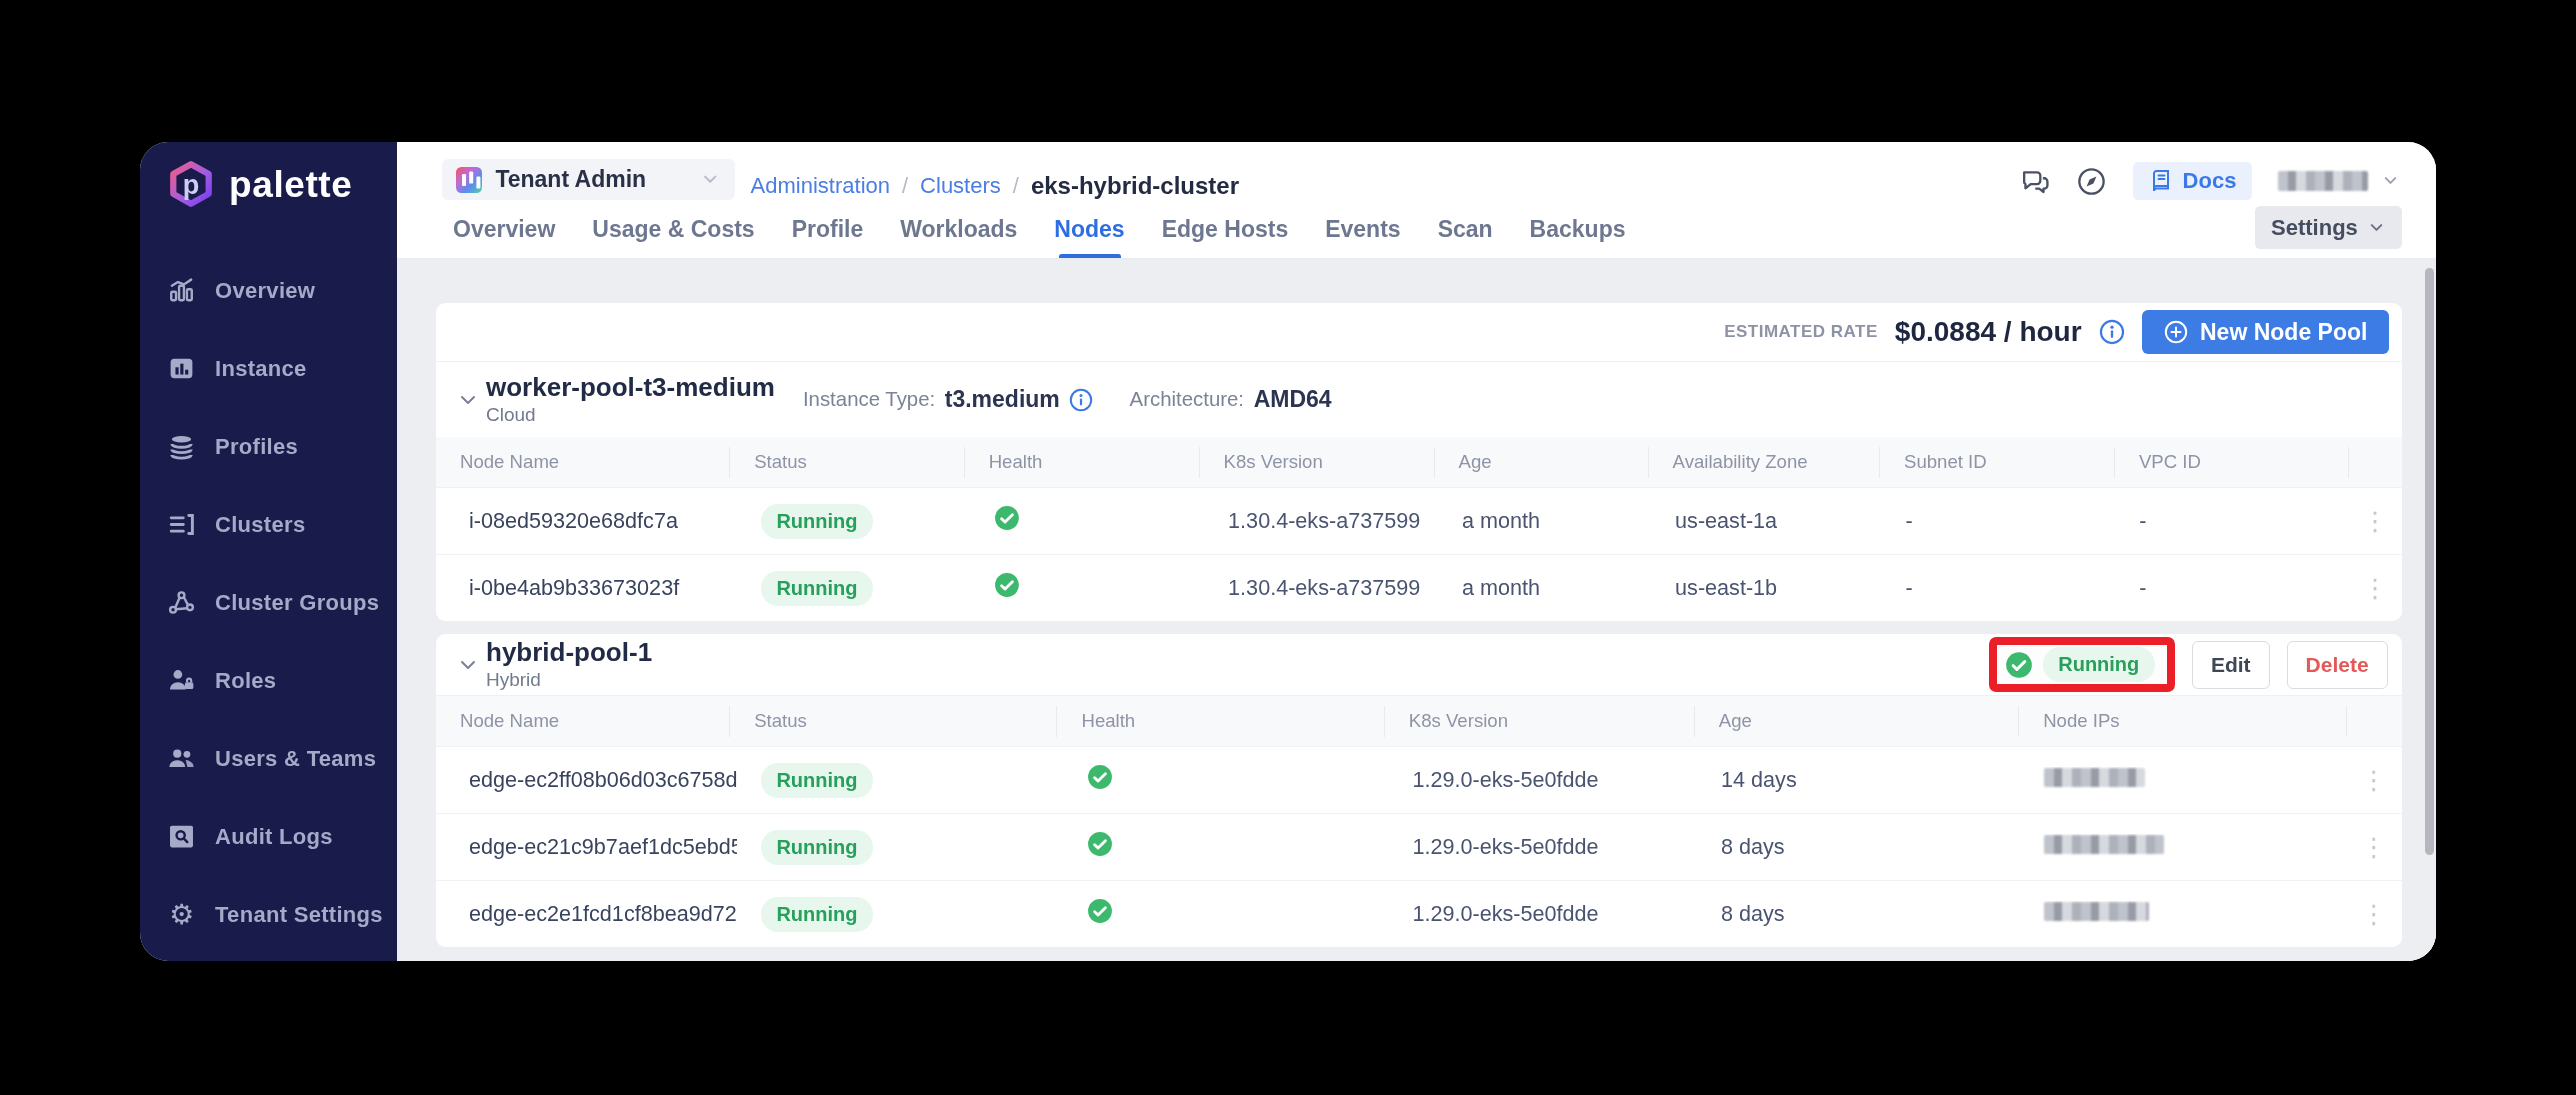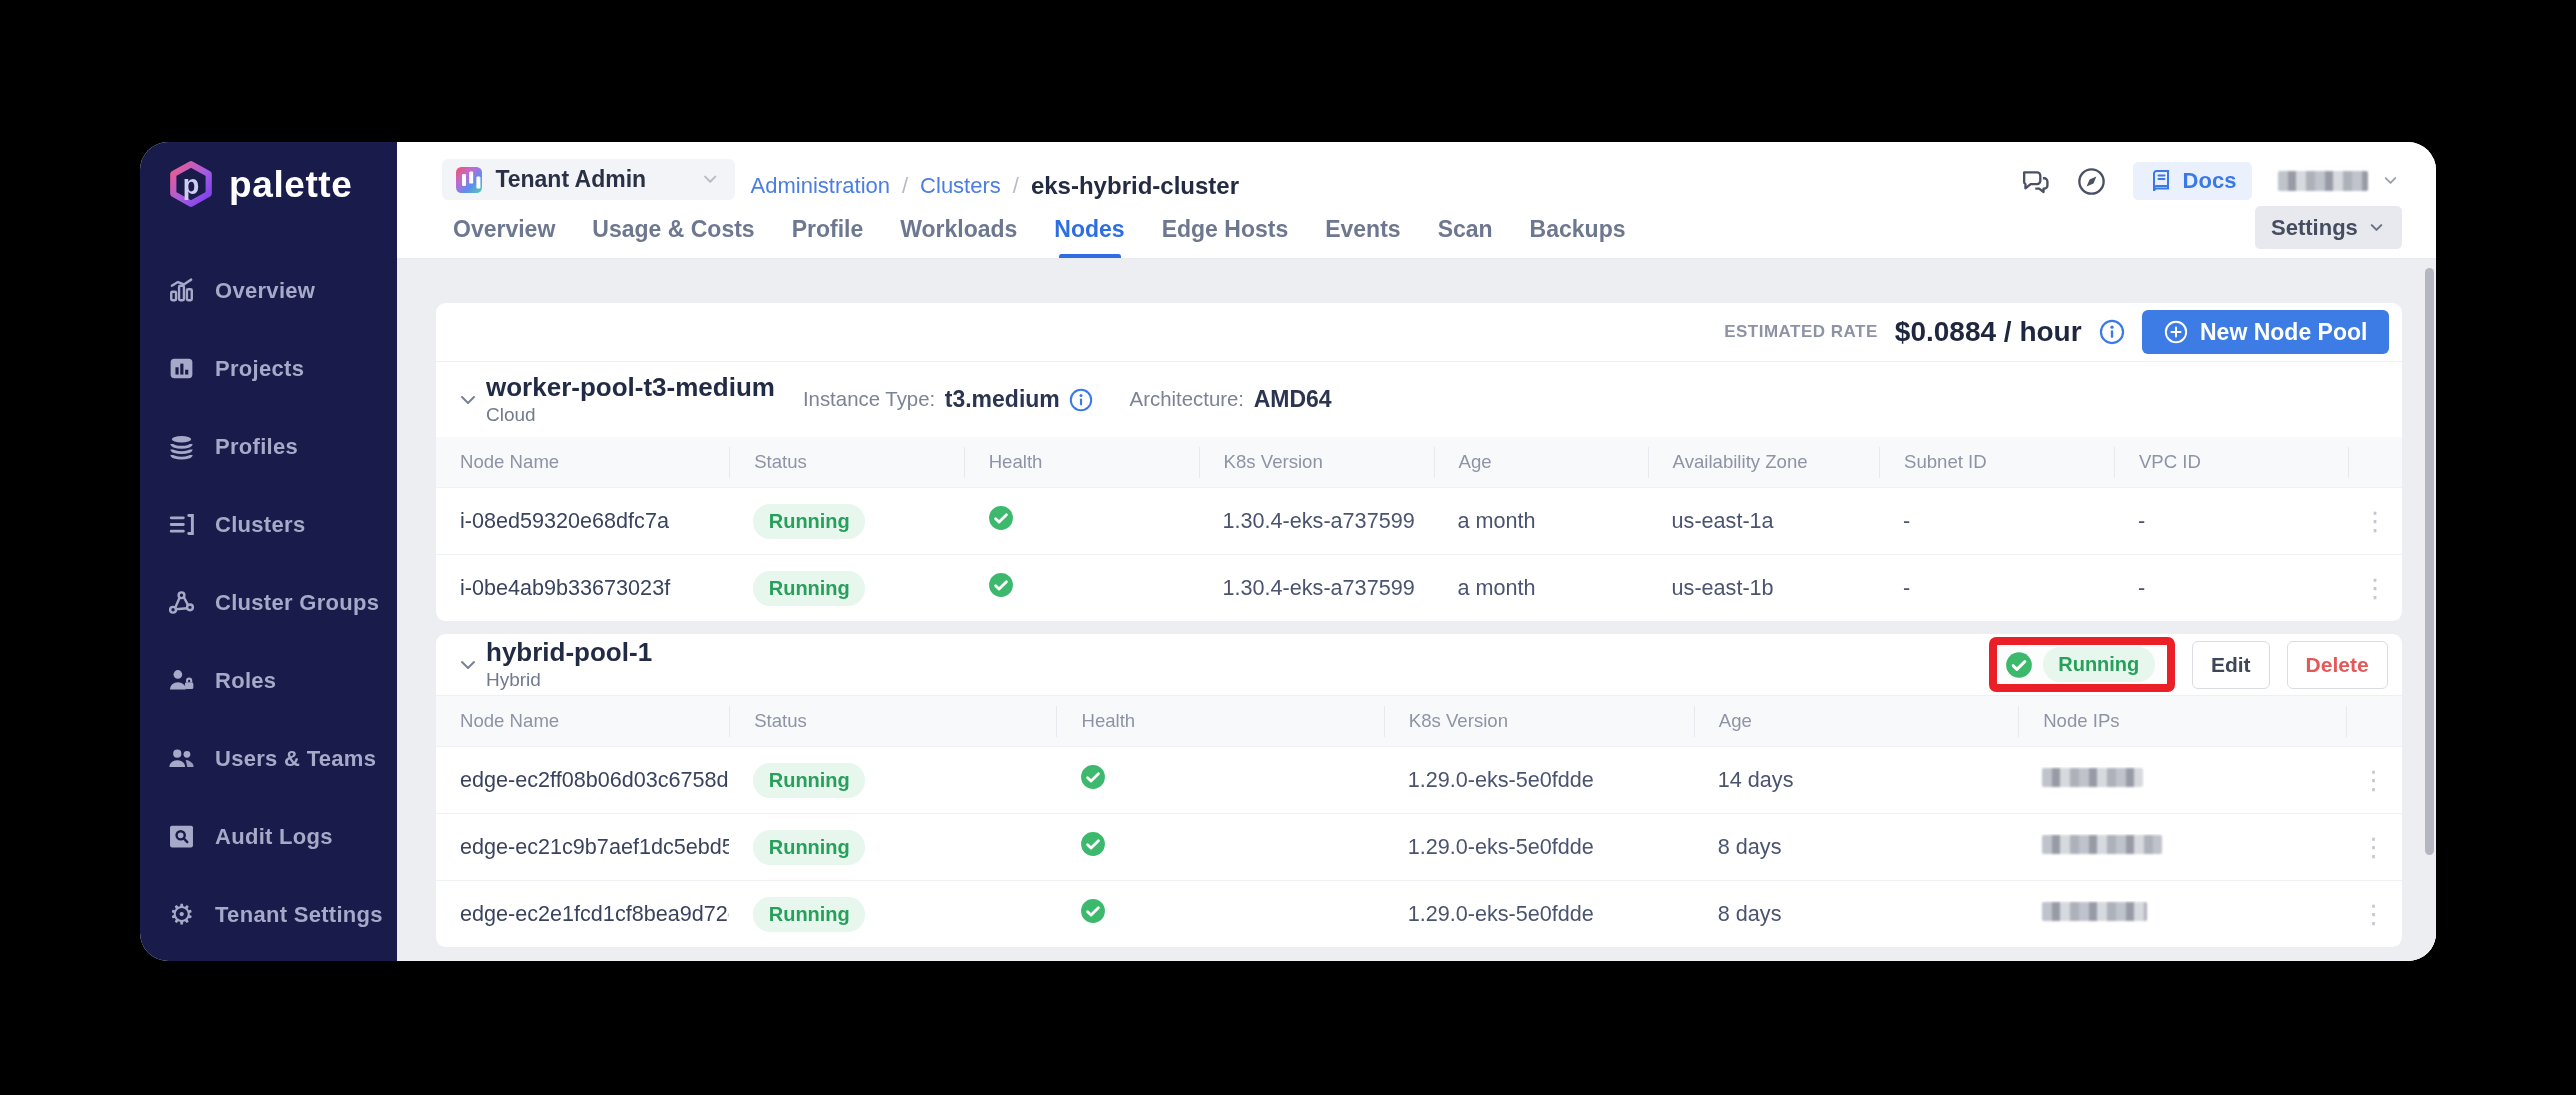--- a/index.html
+++ b/index.html
@@ -72,21 +72,21 @@
     padding:6px 15.6px;display:inline-block;}
   .btn-secondary{height:48px;min-width:72px;padding:0 18px;background:#fff;border:1.2px solid #d9dce1;border-radius:6px;
     font-size:21px;font-weight:700;color:#3f4756;display:flex;align-items:center;justify-content:center;cursor:pointer;}
   .btn-danger-text{color:#e45858;min-width:96px;}
   
   .grid1{display:grid;grid-template-columns:14.91% 11.93% 11.95% 11.95% 10.89% 11.77% 11.95% 11.92% 1fr;}
   .grid2{display:grid;grid-template-columns:14.91% 16.65% 16.65% 15.77% 16.50% 16.65% 1fr;}
   .thead{background:#f8f9fb;height:50px;align-items:center;}
   .th{font-size:18.6px;color:#8e94a6;padding-left:24px;display:flex;align-items:center;height:31px;}
   .th + .th{border-left:1.2px solid #e7e9ee;}
-  .trow{height:67px;align-items:center;border-top:1.2px solid #eff1f4;cursor:pointer;}
+  .trow{height:67px;align-items:center;border-top:1.2px solid #eff1f4;cursor:pointer;padding-left:9px;}
   .trow:first-of-type{border-top:none;}
   .td{font-size:21.6px;color:#39435e;padding-left:24px;white-space:nowrap;overflow:hidden;}
   .td.dim{color:#4a5470;}
   .kebab{color:#c4c8d0;font-size:26px;display:flex;justify-content:center;cursor:pointer;padding-left:0;}
   .health-dot{display:inline-flex;width:26px;height:26px;}
   
   .redacted{display:inline-block;height:19px;border-radius:1.8px;filter:blur(1px);opacity:.9;
     background:repeating-linear-gradient(90deg,#b9bdc6 0 9.6px,#8d919c 9.6px 18px,#d2d5da 18px 28px,#a5a9b3 28px 37px);}
   .redacted.light{background:repeating-linear-gradient(90deg,#9ea2c2 0 10.8px,#6e7298 10.8px 20.4px,#c0c3da 20.4px 30px);opacity:.8;}
   .scrollbar-thumb{position:absolute;right:1.8px;top:126px;width:9.6px;height:587px;background:#b4b7bf;border-radius:5.4px;}
@@ -128,21 +128,21 @@
       </div>
       <div class="nav-item">
         <span class="nicon">
           <svg width="29" height="29" viewBox="0 0 24 24">
               <rect x="3" y="4" width="18" height="16" rx="3" fill="#a6aac8"></rect>
             <rect x="7" y="11" width="2.6" height="6" fill="#191b4a"></rect>
               <rect x="11" y="8" width="2.6" height="9" fill="#191b4a"></rect>
               <rect x="15" y="13" width="2.6" height="4" fill="#191b4a"></rect>
           </svg>
         </span>
-        <span class="nlabel">Projects</span>
+        <span class="nlabel">Instance</span>
       </div>
       <div class="nav-item">
         <span class="nicon">
           <svg width="29" height="29" viewBox="0 0 24 24" fill="#a6aac8">
             <ellipse cx="12" cy="6" rx="8" ry="2.6"></ellipse>
               <path d="M4 10c0 1.4 3.6 2.6 8 2.6s8-1.2 8-2.6" stroke="#a6aac8" stroke-width="2.4" fill="none"></path>
             <path d="M4 14.5c0 1.4 3.6 2.6 8 2.6s8-1.2 8-2.6" stroke="#a6aac8" stroke-width="2.4" fill="none"></path>
             <path d="M4 19c0 1.4 3.6 2.6 8 2.6s8-1.2 8-2.6" stroke="#a6aac8" stroke-width="2.4" fill="none"></path>
           </svg>
         </span>

